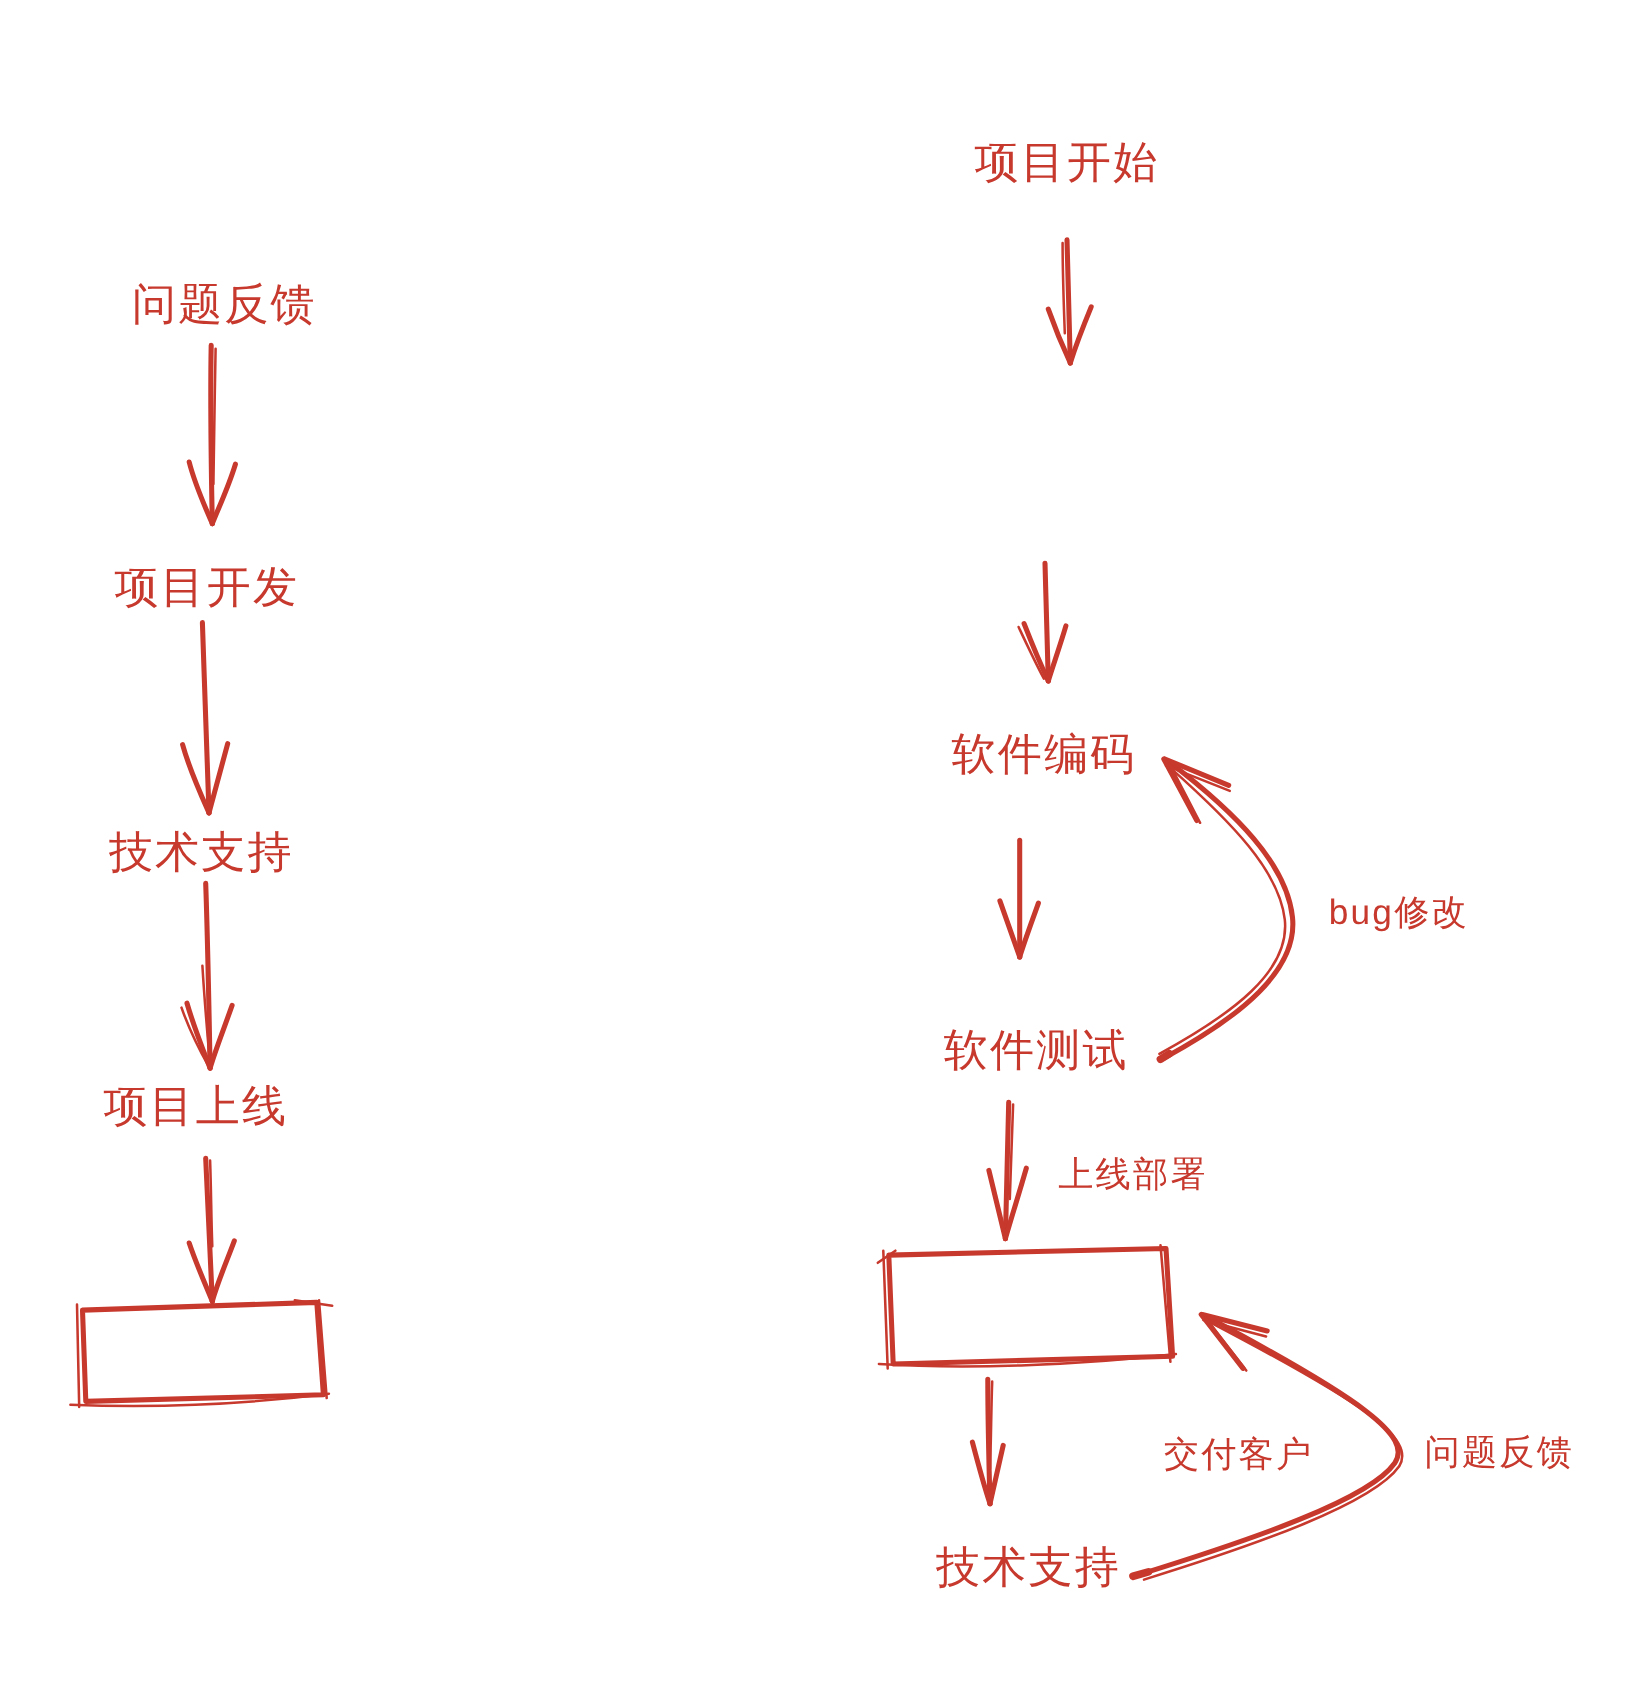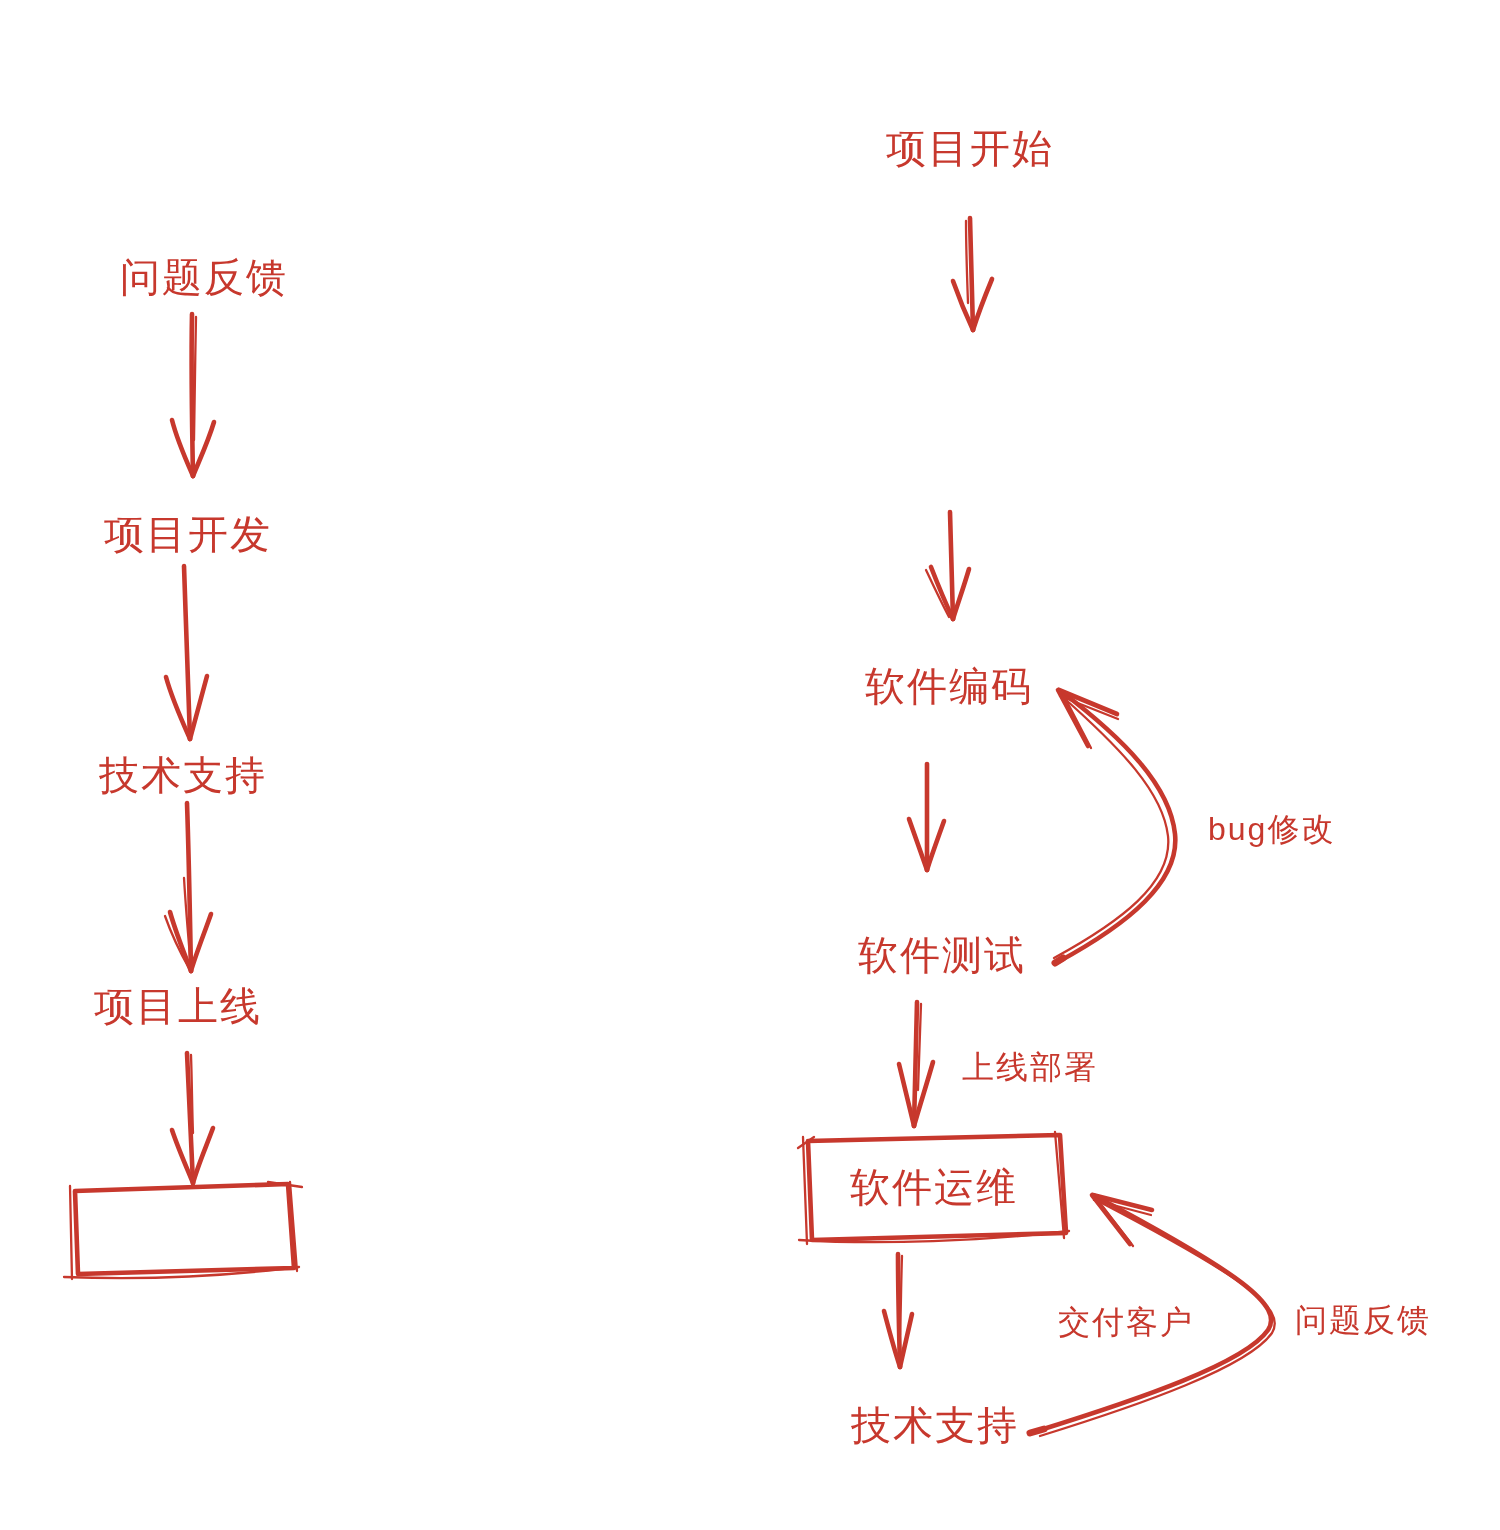--- a/index.html
+++ b/index.html
@@ -153,23 +153,20 @@
   <div class="lbl" style="left:94px; top:985px;text-align:right;">项目上线</div>
 
 
   <div class="lbl" style="left:886px; top:127px;">项目开始</div>
 
 
   <div class="lbl" style="left:865px; top:665px;">软件编码</div>
 
   <div class="lbl" style="left:858px; top:934px;">软件测试</div>
 
-  <div class="boxlbl" style="left:803px; top:1135px; width:262px; height:103px;">
-    <span class="lbl">软件运维</span>
-  </div>
 
   <div class="lbl" style="left:851px; top:1404px;">技术支持</div>
 
   <div class="lbl edge-lbl" style="left:1208px; top:813px;">bug修改</div>
 
   <div class="lbl edge-lbl" style="left:962px; top:1051px;">上线部署</div>
 
   <div class="lbl edge-lbl" style="left:1058px; top:1306px;">交付客户</div>
 
   <div class="lbl edge-lbl" style="left:1295px; top:1304px;">问题反馈</div>

